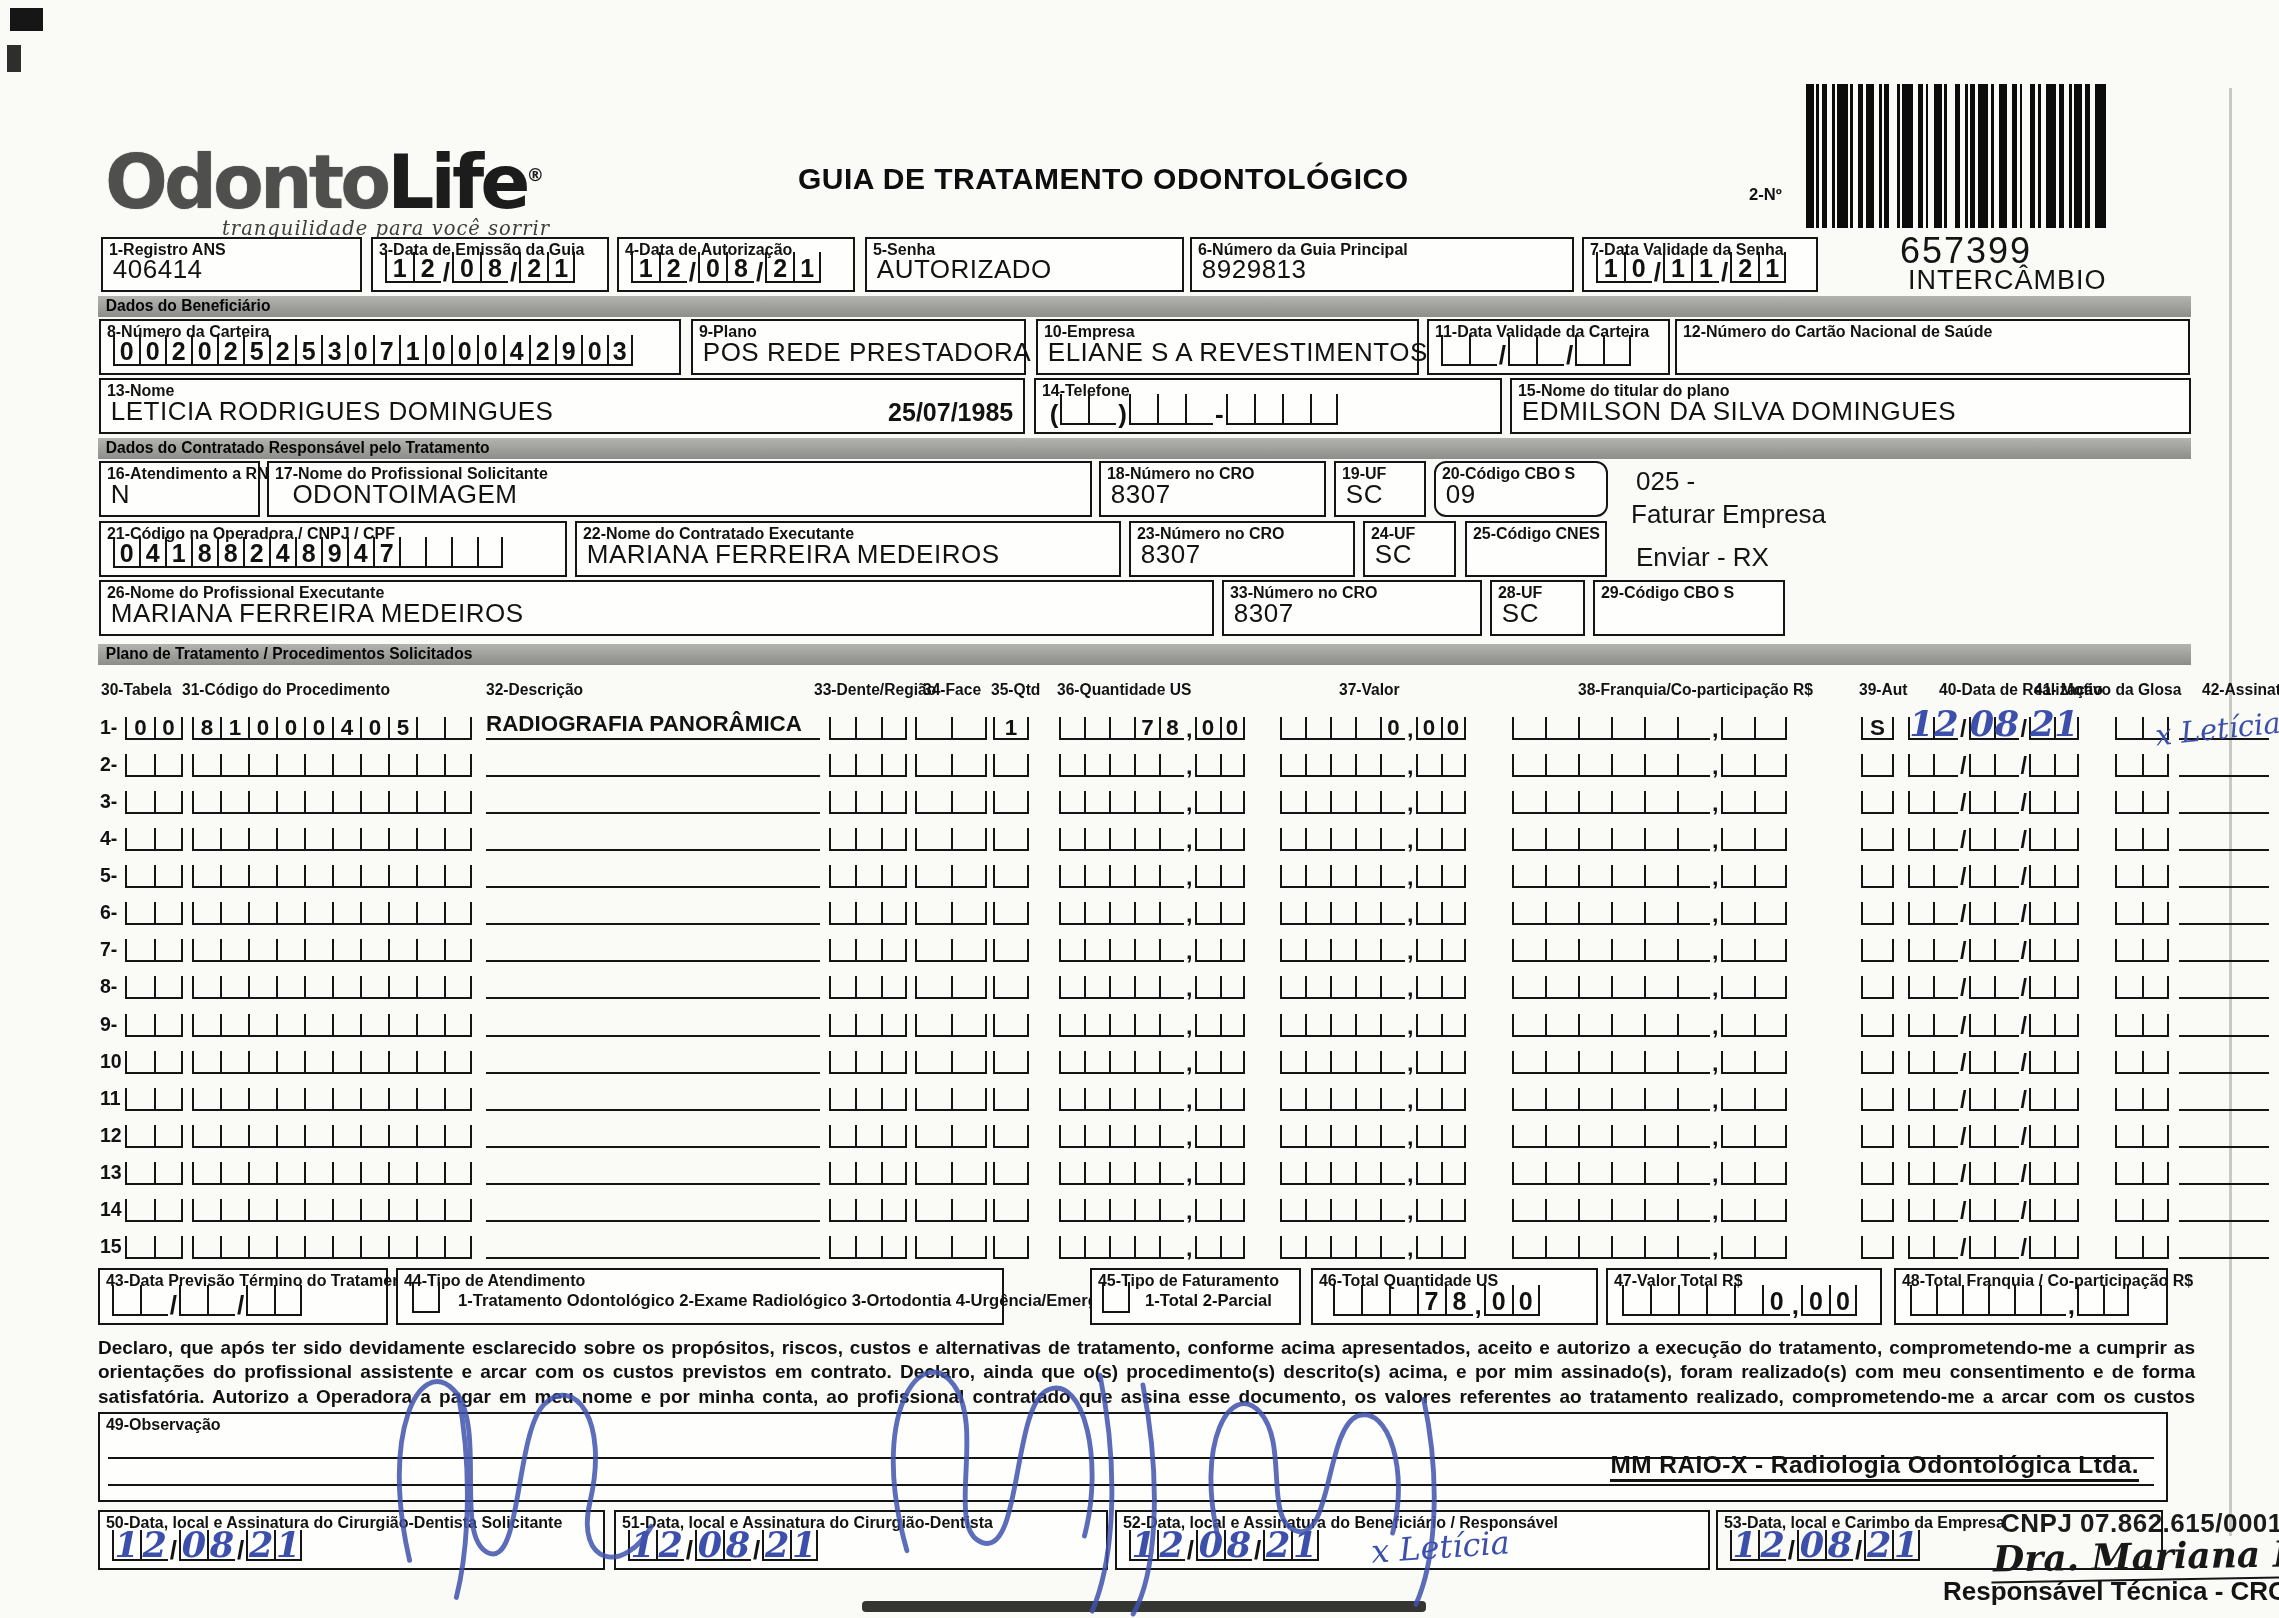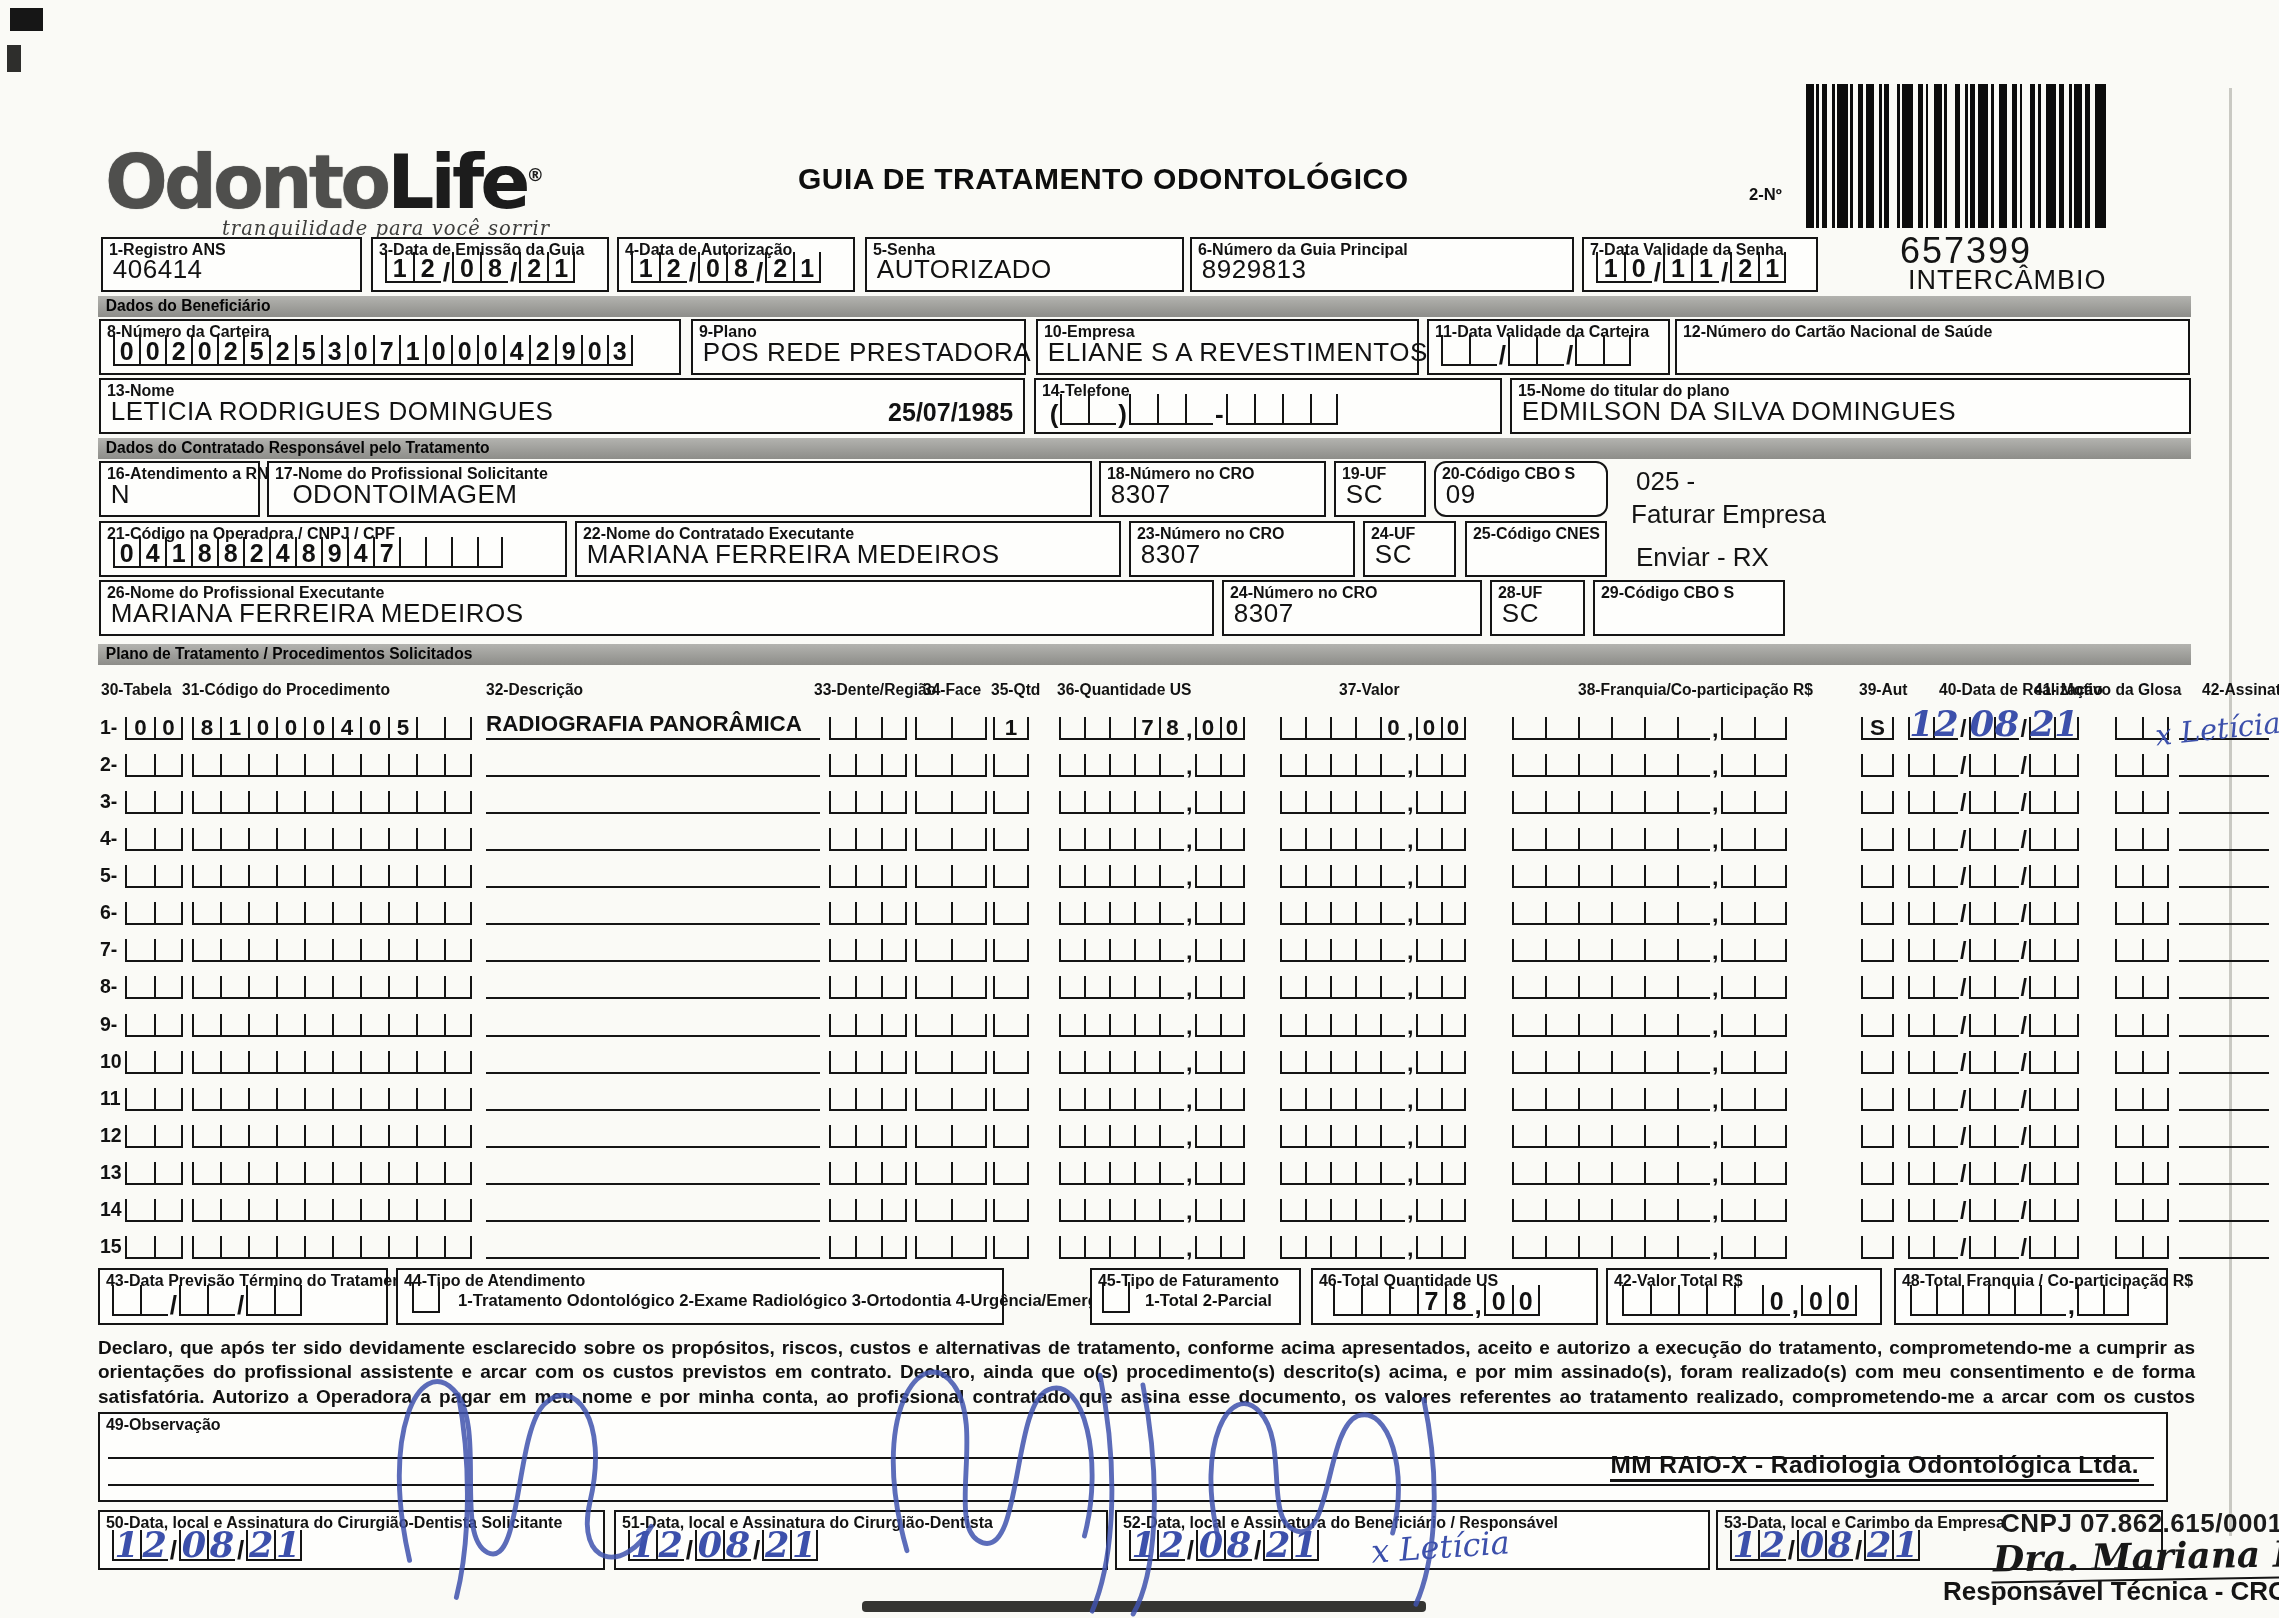--- a/index.html
+++ b/index.html
@@ -373,21 +373,21 @@
 </div>
 <div class="box" style="left:1465px;top:521px;width:142px;height:56px;">
   <span class="lbl">25-Código CNES</span>
 </div>
 
 <div class="box" style="left:99px;top:580px;width:1115px;height:56px;">
   <span class="lbl">26-Nome do Profissional Executante</span>
   <span class="val">MARIANA FERREIRA MEDEIROS</span>
 </div>
 <div class="box" style="left:1222px;top:580px;width:260px;height:56px;">
-  <span class="lbl">24-Número no CRO</span>
+  <span class="lbl">33-Número no CRO</span>
   <span class="val">8307</span>
 </div>
 <div class="box" style="left:1490px;top:580px;width:95px;height:56px;">
   <span class="lbl">28-UF</span>
   <span class="val">SC</span>
 </div>
 <div class="box" style="left:1593px;top:580px;width:192px;height:56px;">
   <span class="lbl">29-Código CBO S</span>
 </div>
 
@@ -1662,21 +1662,21 @@
       <span class="comb-cell"></span>
       <span class="comb-cell"></span>
       <span class="comb-cell">7</span>
       <span class="comb-cell">8</span>
       <span class="comb-sep">,</span>
       <span class="comb-cell">0</span>
       <span class="comb-cell">0</span>
     </span>
 </div>
 <div class="box" style="left:1606px;top:1268px;width:276px;height:57px;">
-  <span class="lbl">42-Valor Total R$</span>
+  <span class="lbl">47-Valor Total R$</span>
   <span class="cmb comb-lg" style="left:13.7px;">
       <span class="comb-cell"></span>
       <span class="comb-cell"></span>
       <span class="comb-cell"></span>
       <span class="comb-cell"></span>
       <span class="comb-cell"></span>
       <span class="comb-cell">0</span>
       <span class="comb-sep">,</span>
       <span class="comb-cell">0</span>
       <span class="comb-cell">0</span>

